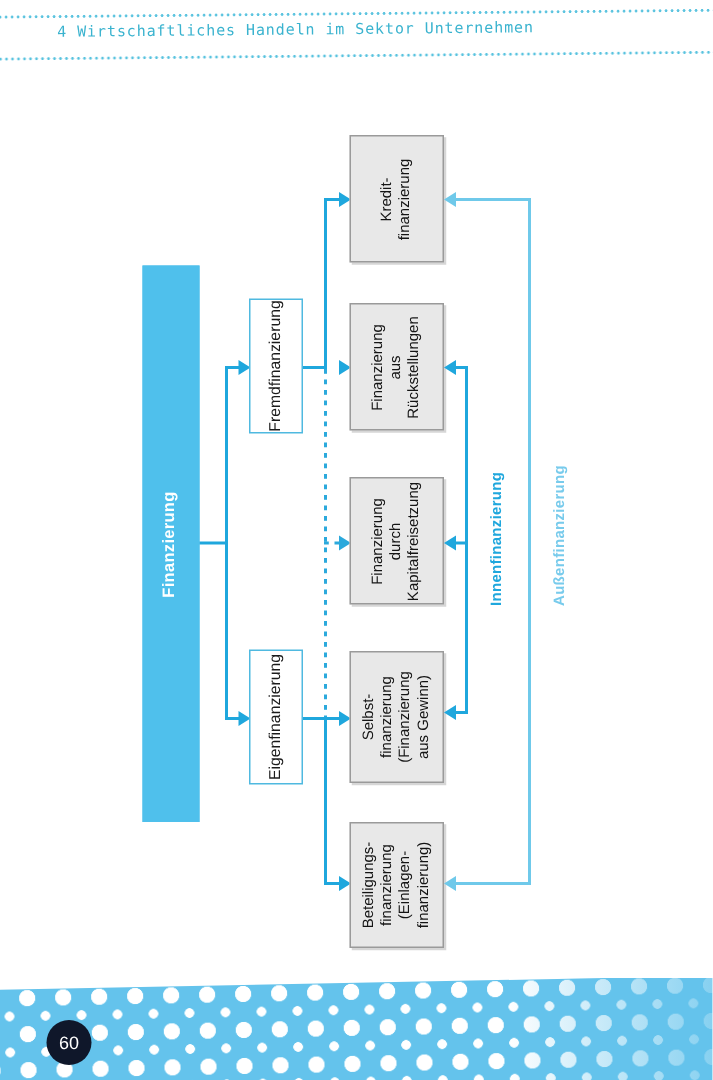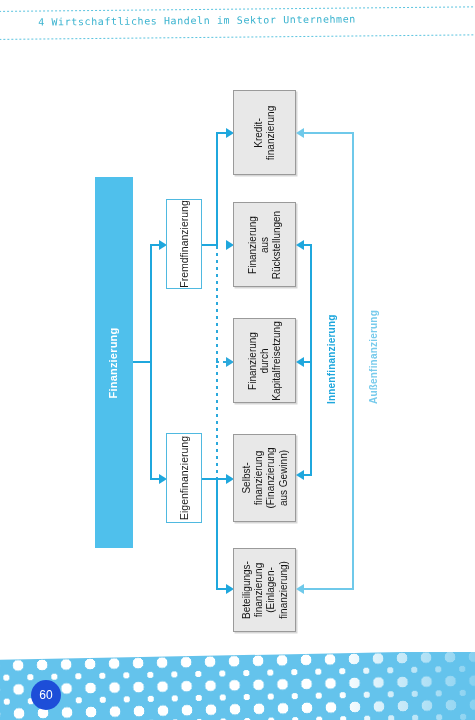--- a/index.html
+++ b/index.html
@@ -115,21 +115,21 @@
     background-size:24px 24px, 24px 24px;
   }
   .ft-fade{
     position:absolute;left:0;top:0;width:500px;height:70px;
     background:linear-gradient(to right, rgba(100,195,236,0) 0%, rgba(100,195,236,0) 70%, rgba(100,195,236,.85) 100%);
     transform:rotate(-1.1deg);transform-origin:left top;
     left:-12px;top:8px;
   }
   .pg-circle{
     position:absolute;left:31px;top:680px;width:30px;height:30px;
-    border-radius:50%;background:#1d4ed8;
+    border-radius:50%;background:#0f172a;
     display:flex;align-items:center;justify-content:center;
     color:#ffffff;font-size:12px;
   }
 </style>
 </head>
 <body>
 
 <div id="page-header">
   <div class="hdr-rot">
     <div class="hdr-dots top"></div>

